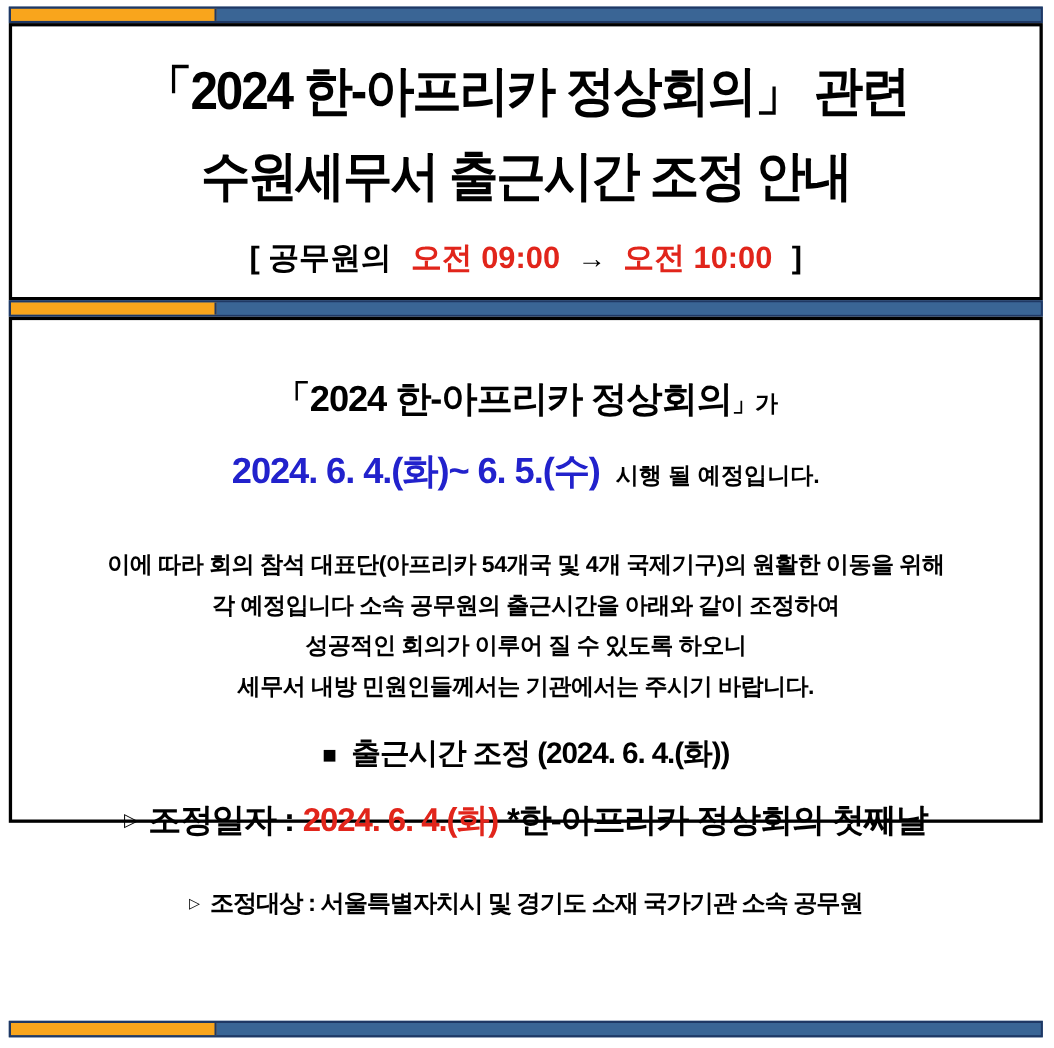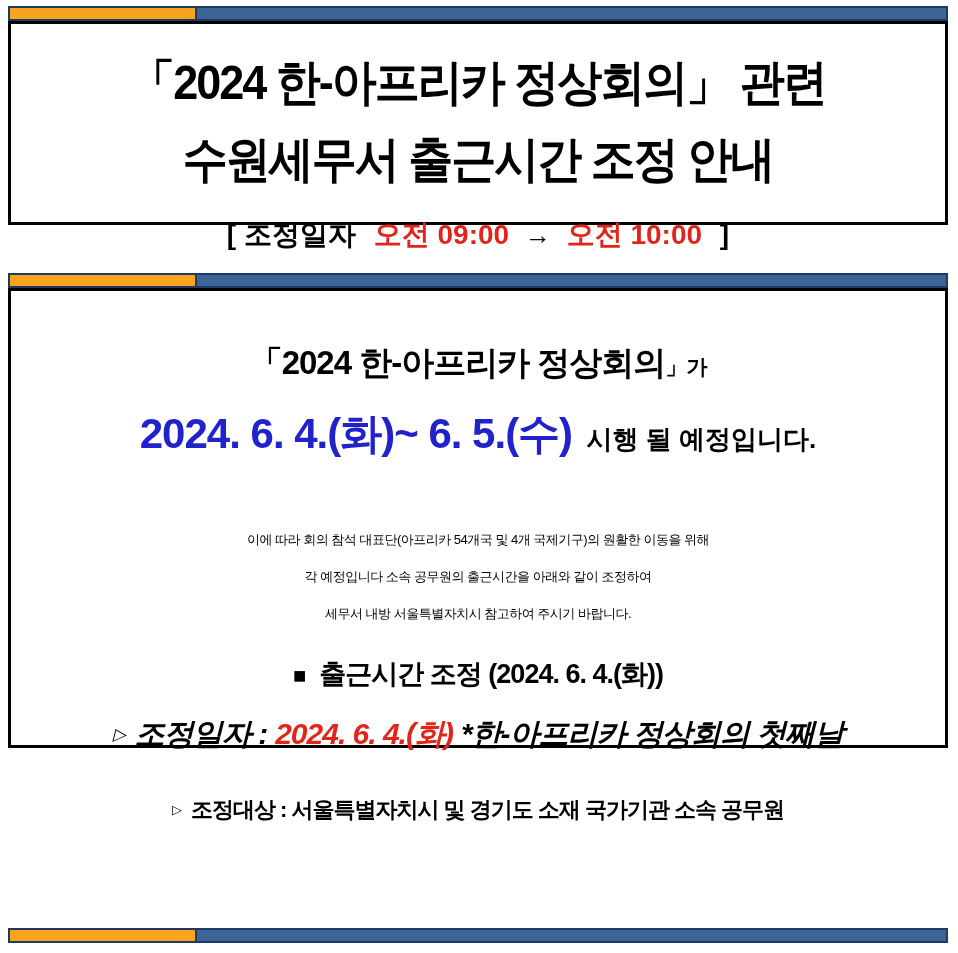--- a/index.html
+++ b/index.html
@@ -23,21 +23,21 @@
   .bar-top { top: 6px; }
   .bar-mid { top: 273px; }
   .bar-bottom { top: 928px; }
 
   
   .box {
     position: absolute; left: 8px; width: 940px;
     background: #fff; border: 3px solid #000;
     text-align: center;
   }
-  .header-box { top: 21px; height: 204px; }
+  .header-box { top: 21px; height: 252px; }
   .main-box { top: 288px; height: 460px; }
 
   
   .title-line {
     font-size: 45px; font-weight: 900; letter-spacing: -2px;
     line-height: 1.0; transform: scaleY(1.08);
   }
   .title-line1 { margin-top: 36px; }
   .title-line2 { margin-top: 32px; }
   .header-subtitle {
@@ -45,32 +45,32 @@
   }
   .header-subtitle .t-red { color: #E1251B; }
   .header-subtitle .arrow { font-weight: 600; font-size: 26px; padding: 0 8px; }
   .sp { display: inline-block; width: 10px; }
 
   
   .intro-line1 { margin-top: 50px; font-size: 33px; font-weight: 900; letter-spacing: -1px; }
   .intro-line1 .bracket-close { font-size: 22px; }
   .intro-line1 .suffix { font-size: 21px; font-weight: 700; }
   .intro-line2 { margin-top: 20px; }
-  .intro-line2 .date-range { color: #2222CC; font-size: 42px; font-weight: 900; letter-spacing: -1px; }
-  .intro-line2 .date-note { font-size: 26px; font-weight: 700; margin-left: 10px; }
+  .intro-line2 .date-range { color: #2222CC; font-size: 33px; font-weight: 900; letter-spacing: -1px; }
+  .intro-line2 .date-note { font-size: 21px; font-weight: 700; margin-left: 10px; }
 
-  .paragraph { margin-top: 59px; font-size: 13px; font-weight: 400; line-height: 37px; letter-spacing: -0.5px; }
+  .paragraph { margin-top: 44px; font-size: 21px; font-weight: 700; line-height: 37px; letter-spacing: -0.5px; }
 
   .section-heading { margin-top: 24px; font-size: 27px; font-weight: 800; letter-spacing: -1px; }
   .section-heading .bullet { font-size: 22px; margin-right: 14px; }
 
   .item { letter-spacing: -1px; }
   .item .marker { font-weight: 400; margin-right: 10px; }
   .item .t-red { color: #E1251B; }
-  .item-date { margin-top: 22px; font-size: 30px; font-weight: 800; font-style: italic; }
+  .item-date { margin-top: 22px; font-size: 30px; font-weight: 800; }
   .item-date .marker { font-size: 17px; vertical-align: 4px; }
   .item-time { margin-top: 16px; font-size: 32px; font-weight: 800; }
   .item-time .marker { font-size: 18px; vertical-align: 4px; }
   .item-time .arrow { color: #000; font-weight: 700; padding: 0 6px; }
   .item-target { margin-top: 40px; font-size: 22px; font-weight: 700; }
   .item-target .marker { font-size: 13px; vertical-align: 3px; }
 
   .gap { display: inline-block; width: 8px; }
 </style>
 </head>
@@ -80,21 +80,21 @@
 
   <div class="accent-bar bar-top">
     <div class="seg-orange"></div>
     <div class="seg-blue"></div>
   </div>
 
   <div class="box header-box">
     <div class="title-line title-line1">「2024 한-아프리카 정상회의」 관련</div>
     <div class="title-line title-line2">수원세무서 출근시간 조정 안내</div>
     <div class="header-subtitle">
-      <span>[ 조정일자</span><span class="sp"></span>
+      <span>[ 공무원의</span><span class="sp"></span>
       <span class="t-red">오전 09:00</span>
       <span class="arrow">→</span>
       <span class="t-red">오전 10:00</span><span class="sp"></span>
       <span>]</span>
     </div>
   </div>
 
   <div class="accent-bar bar-mid">
     <div class="seg-orange"></div>
     <div class="seg-blue"></div>
@@ -107,21 +107,22 @@
     </div>
 
     <div class="intro-line2">
       <span class="date-range">2024. 6. 4.(화)~ 6. 5.(수)</span>
       <span class="date-note">시행 될 예정입니다.</span>
     </div>
 
     <div class="paragraph">
       <div>이에 따라 회의 참석 대표단(아프리카 54개국 및 4개 국제기구)의 원활한 이동을 위해</div>
       <div>각 예정입니다 소속 공무원의 출근시간을 아래와 같이 조정하여</div>
-      <div>세무서 내방 서울특별자치시 참고하여 주시기 바랍니다.</div>
+      <div>성공적인 회의가 이루어 질 수 있도록 하오니</div>
+      <div>세무서 내방 민원인들께서는 기관에서는 주시기 바랍니다.</div>
     </div>
 
     <div class="section-heading">
       <span class="bullet">■</span><span>출근시간 조정 (2024. 6. 4.(화))</span>
     </div>
 
     <div class="item item-date">
       <span class="marker">▷</span><span>조정일자 :</span><span class="gap"></span><span class="t-red">2024. 6. 4.(화)</span><span class="gap"></span><span>*한-아프리카 정상회의 첫째날</span>
     </div>
 

